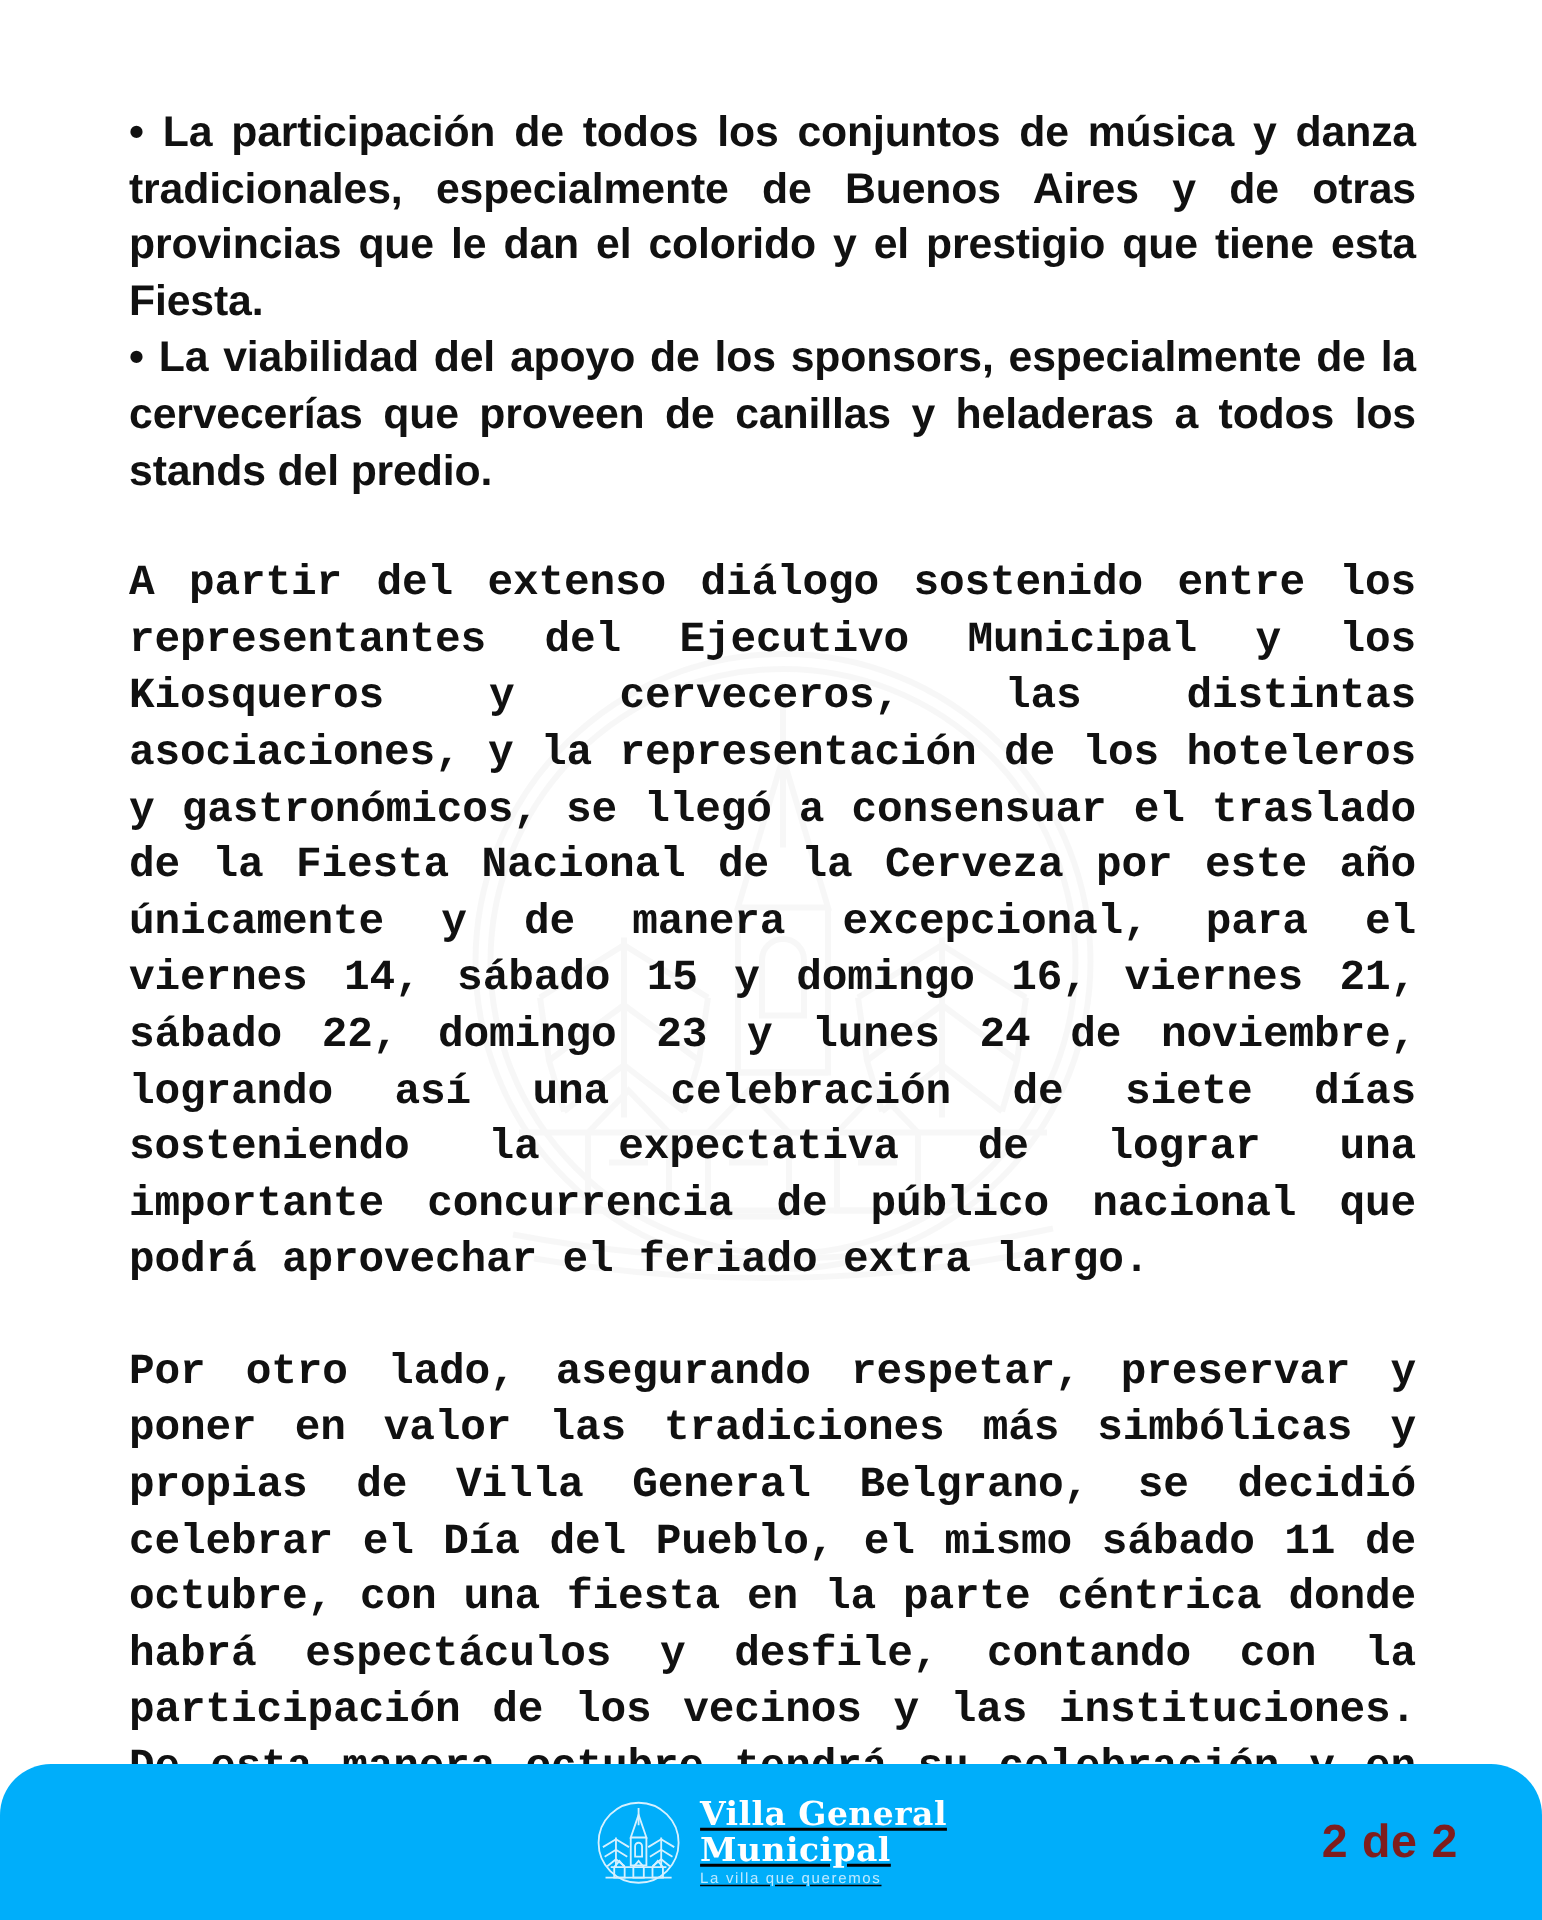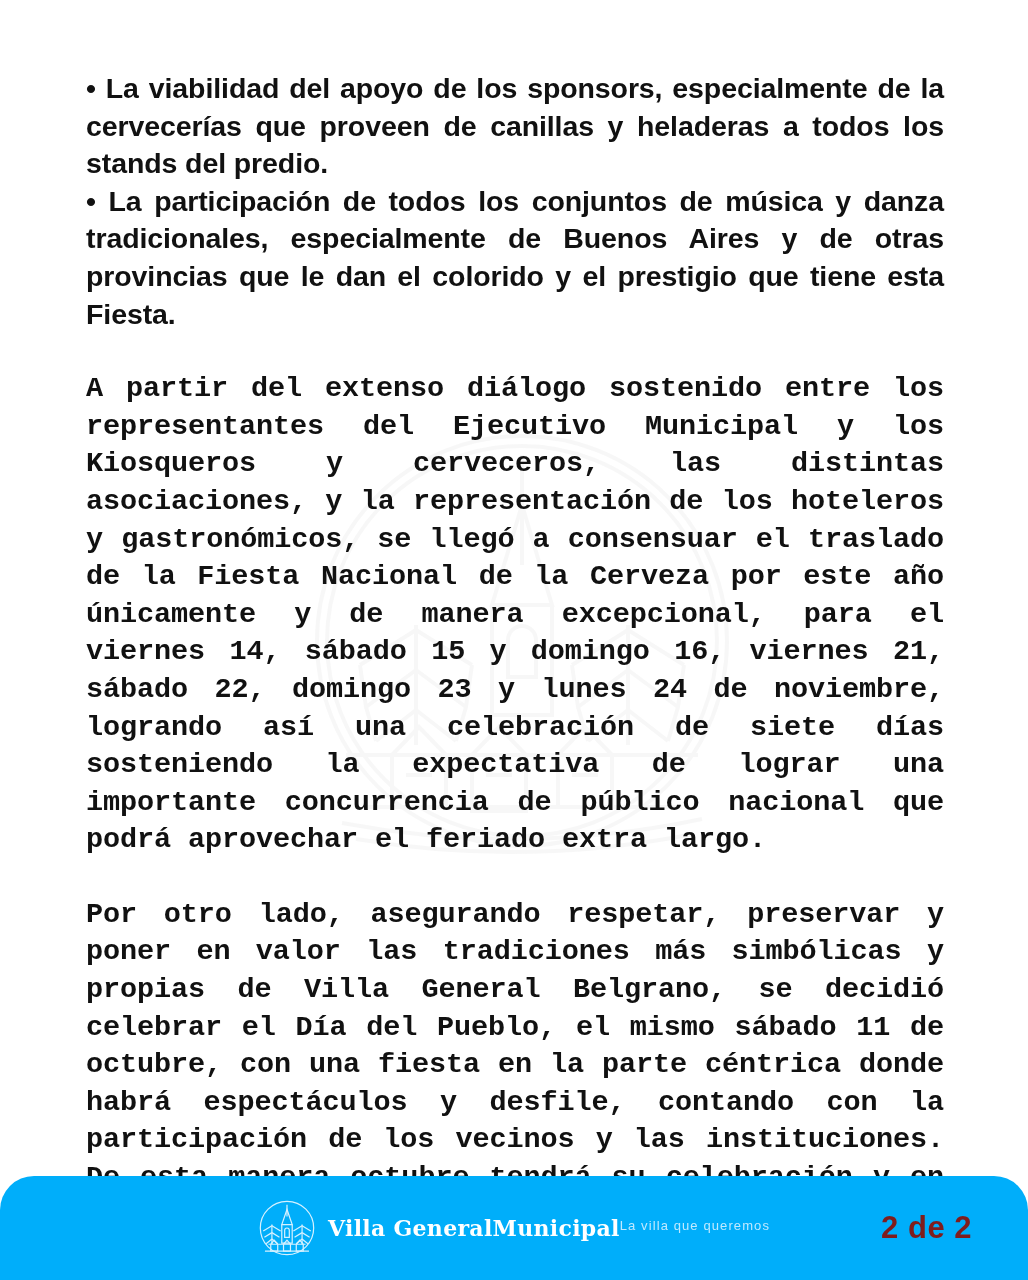--- a/index.html
+++ b/index.html
@@ -75,37 +75,38 @@
     top: 50%;
     transform: translate(-50%, -50%);
     display: flex;
     align-items: center;
     gap: 12px;
   }
   .logo-emblem { width: 58px; height: 58px; flex: 0 0 auto; }
   .logo-emblem svg { display: block; width: 100%; height: 100%; }
   .logo-words {
     display: flex;
-    flex-direction: row;
+    flex-direction: column;
     justify-content: center;
     line-height: 1;
+    text-decoration: underline;
   }
   .logo-line {
     color: #ffffff;
     font-family: "DejaVu Serif", serif;
     font-weight: 700;
     font-size: 22px;
     letter-spacing: 0.3px;
     line-height: 24px;
     white-space: nowrap;
   }
   .logo-tagline {
     color: #bfe9ff;
     font-family: "Liberation Sans", sans-serif;
-    font-size: 13px;
+    font-size: 10px;
     letter-spacing: 1.1px;
     margin-top: 3px;
     white-space: nowrap;
   }
   .page-indicator {
     position: absolute;
     right: 56px;
     top: 50%;
     transform: translateY(-50%);
     color: #7f1d1d;
@@ -154,22 +155,22 @@
       <path d="M262 340 L289 312 L316 340"></path>
       <path d="M70 392 L386 392"></path>
       <path d="M110 360 L136 360 M190 360 L216 360 M276 360 L302 360"></path>
 
       <path d="M46 408 q180 34 360 -4"></path>
       <path d="M60 424 q166 28 332 -4"></path>
     </svg>
   </div>
 
   <div class="content">
+    <p class="para tight">• La participación de todos los conjuntos de música y danza tradicionales, especialmente de Buenos Aires y de otras provincias que le dan el colorido y el prestigio que tiene esta Fiesta.</p>
     <p class="para tight">• La viabilidad del apoyo de los sponsors, especialmente de la cervecerías que proveen de canillas y heladeras a todos los stands del predio.</p>
-    <p class="para tight">• La participación de todos los conjuntos de música y danza tradicionales, especialmente de Buenos Aires y de otras provincias que le dan el colorido y el prestigio que tiene esta Fiesta.</p>
     <p class="para gap">A partir del extenso diálogo sostenido entre los representantes del Ejecutivo Municipal y los Kiosqueros y cerveceros, las distintas asociaciones, y la representación de los hoteleros y gastronómicos, se llegó a consensuar el traslado de la Fiesta Nacional de la Cerveza por este año únicamente y de manera excepcional, para el viernes 14, sábado 15 y domingo 16, viernes 21, sábado 22, domingo 23 y lunes 24 de noviembre, logrando así una celebración de siete días sosteniendo la expectativa de lograr una importante concurrencia de público nacional que podrá aprovechar el feriado extra largo.</p>
     <p class="para gap">Por otro lado, asegurando respetar, preservar y poner en valor las tradiciones más simbólicas y propias de Villa General Belgrano, se decidió celebrar el Día del Pueblo, el mismo sábado 11 de octubre, con una fiesta en la parte céntrica donde habrá espectáculos y desfile, contando con la participación de los vecinos y las instituciones. De esta manera octubre tendrá su celebración y en noviembre será la Fiesta mayor.</p>
   </div>
 
   <div class="footer">
 
     <div class="footer-logo">
       <div class="logo-emblem">
         <svg viewBox="0 0 100 100" xmlns="http://www.w3.org/2000/svg" fill="none" stroke="#d6f1ff" stroke-width="2.1">
           <circle cx="50" cy="50" r="46"></circle>

